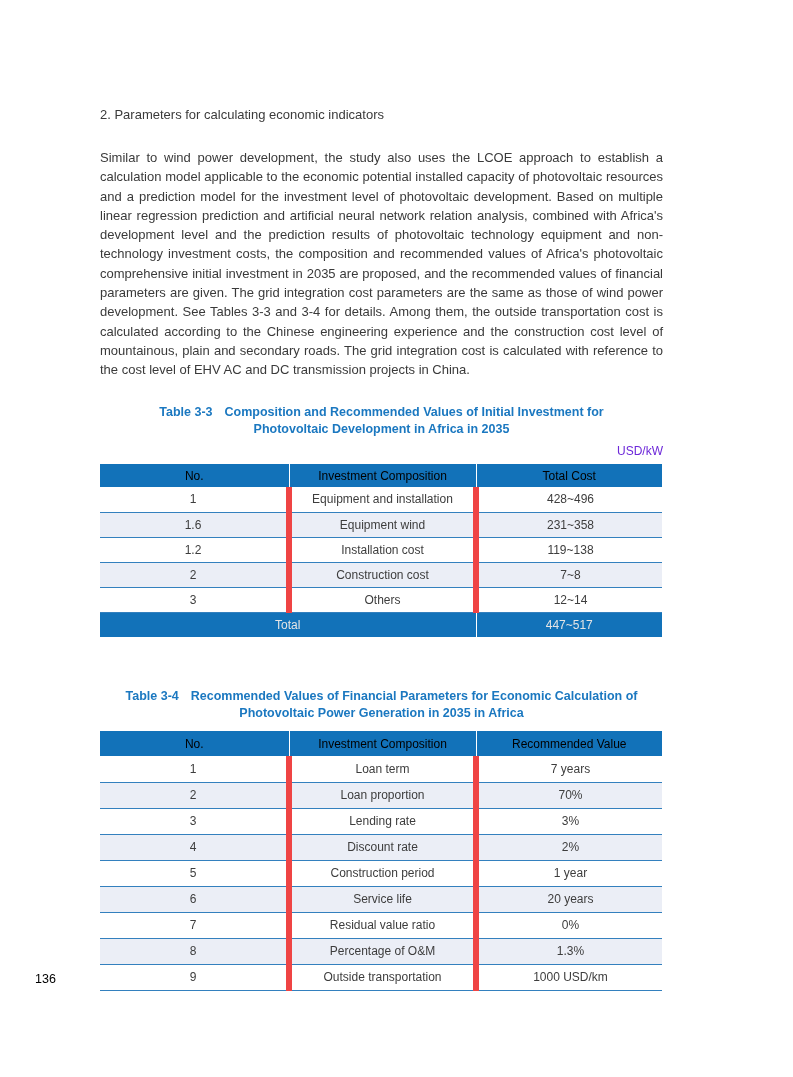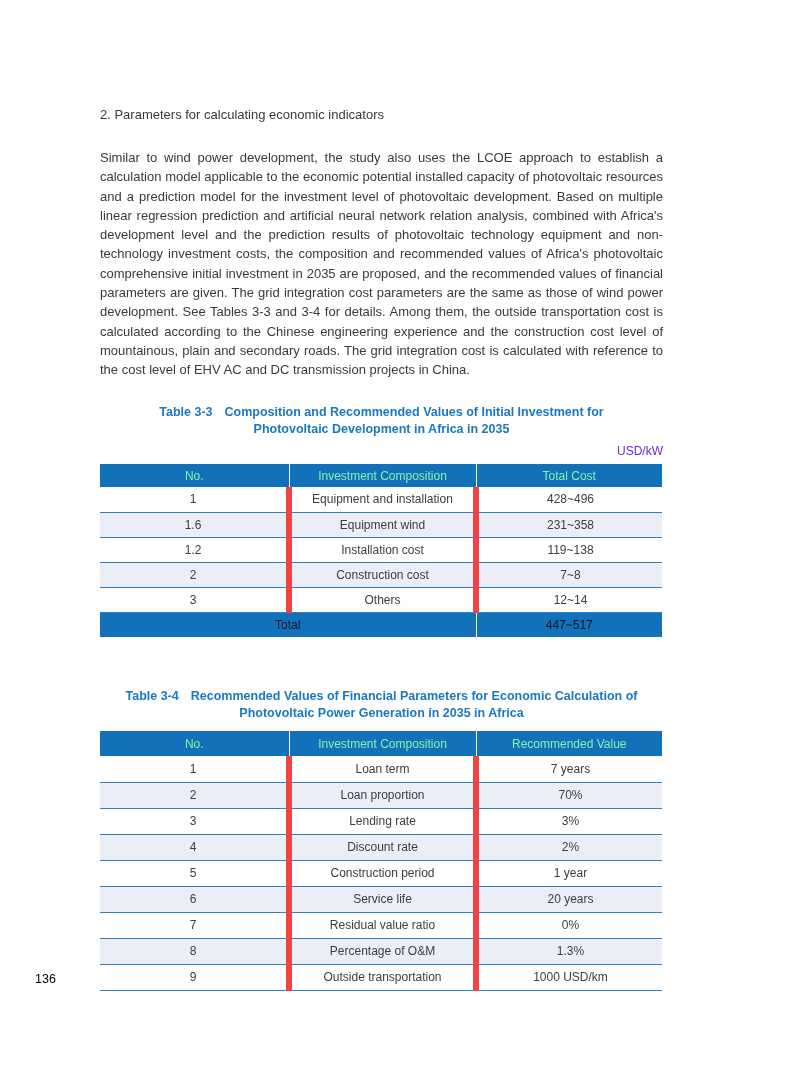--- a/index.html
+++ b/index.html
@@ -50,21 +50,21 @@
     position: absolute;
     left: 100px;
     width: 562px;
     border-collapse: collapse;
     table-layout: fixed;
     font-size: 12px;
     color: #3d3d3d;
   }
   .dtable th {
     background: #1272b9;
-    color: #86efac;
+    color: #000000;
     font-weight: normal;
     text-align: center;
     border-left: 1px solid #ffffff;
   }
   .dtable th:first-child { border-left: none; }
   .dtable td {
     text-align: center;
     border-bottom: 1px solid #3380be;
     border-left: 6px solid #ef4444;
     background: #ffffff;
@@ -72,21 +72,21 @@
   .dtable td:first-child { border-left: none; }
   .dtable tr.shaded td { background: #ebeef6; }
   #table-3-3 { top: 464px; }
   #table-3-3 th { height: 23px; }
   #table-3-3 td { height: 25px; }
   #table-3-4 { top: 731px; }
   #table-3-4 th { height: 25px; }
   #table-3-4 td { height: 26px; }
   .total-row td {
     background: #1272b9 !important;
-    color: #0f172a;
+    color: #e5e5e5;
     border-bottom: none;
     border-left: none;
   }
   .total-row td.total-value { border-left: 1px solid #ffffff; }
   .page-number {
     position: absolute;
     left: 35px; top: 972px;
     font-size: 12.5px;
     color: #000000;
   }

